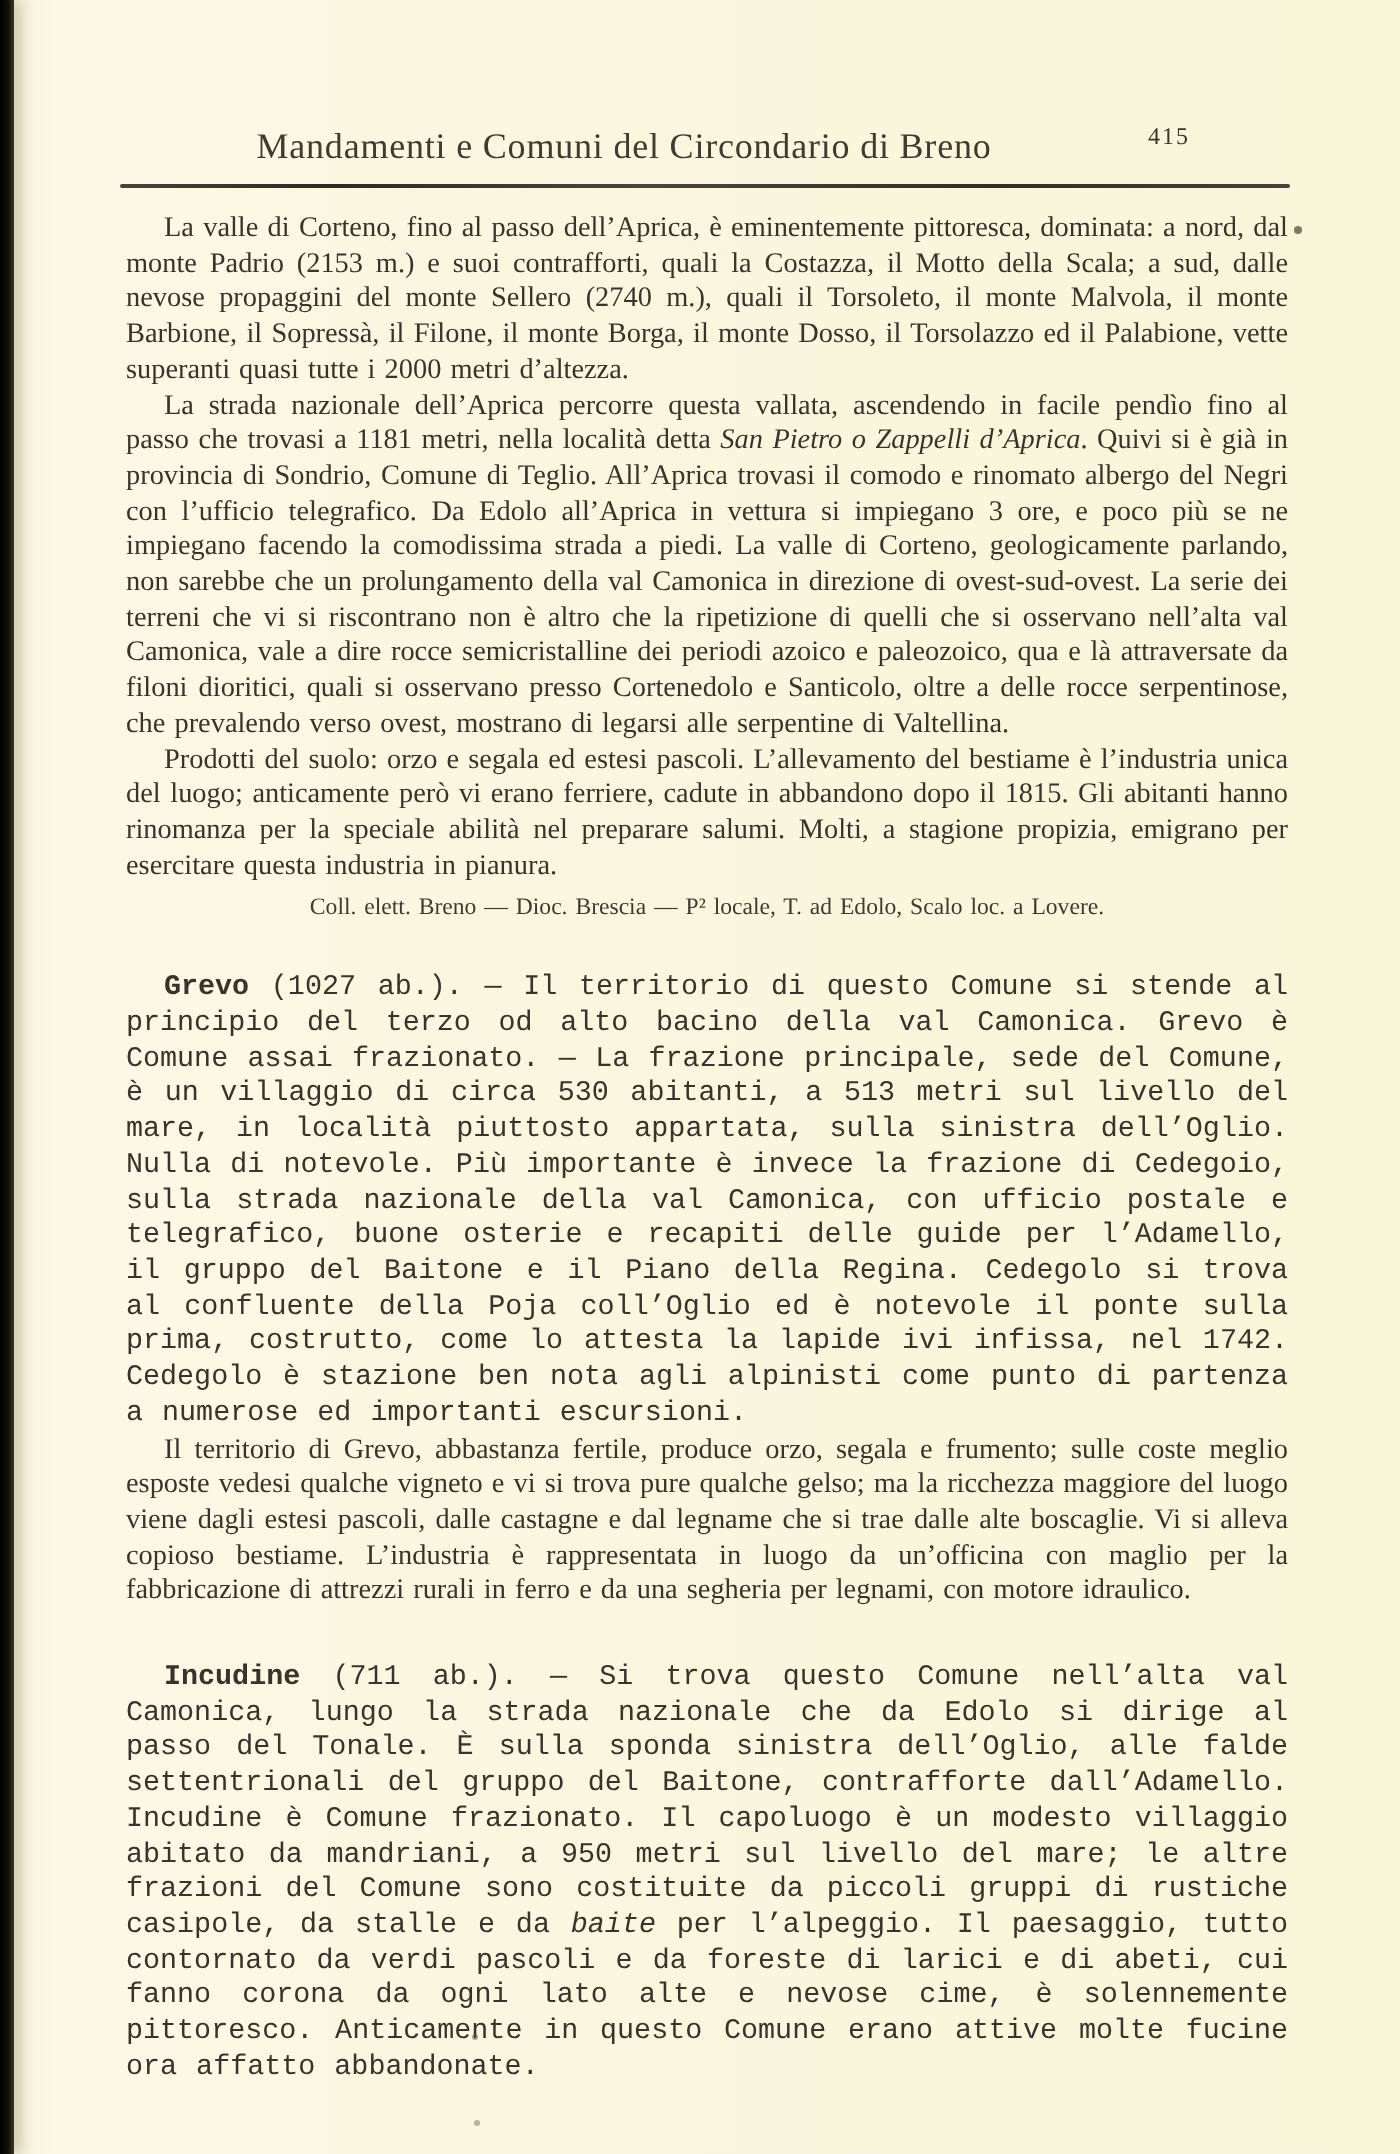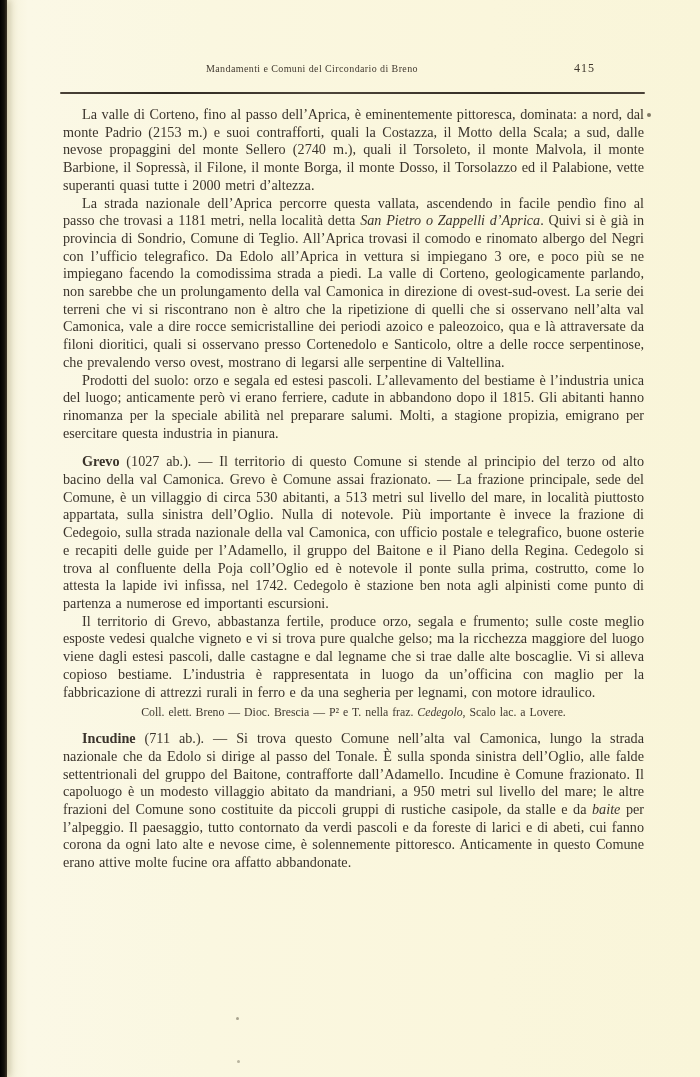--- a/index.html
+++ b/index.html
@@ -10,35 +10,35 @@
     color:#3a332b;
   }
   .binding{
     position:absolute;left:0;top:0;width:7px;height:1077px;
     background:linear-gradient(90deg,#000 0%,#12100b 60%,#3c3526 100%);
     box-shadow:3px 0 7px rgba(90,75,30,.28);
   }
   .running-header{position:absolute;top:63px;left:0;width:700px;height:20px;}
   .header-title{
     position:absolute;left:312px;top:0;transform:translateX(-50%);
-    white-space:nowrap;font-size:10px;letter-spacing:.4px;color:#423a30;
+    white-space:nowrap;font-size:18px;letter-spacing:.4px;color:#423a30;
   }
   .page-number{position:absolute;left:574px;top:-2px;font-size:12px;letter-spacing:1px;color:#3c342a;}
   .header-rule{
     position:absolute;top:92px;left:60px;width:585px;height:2px;
     background:linear-gradient(90deg,#4a4238 0%,#2e2921 18%,#4d453a 45%,#332d25 75%,#4a4238 100%);
     border-radius:1px;
   }
   .page-body{position:absolute;top:106px;left:63px;width:581px;}
   .para{
     margin:0;font-size:14.2px;line-height:17.7px;text-align:justify;
     word-spacing:1px;color:#3a332b;
   }
   .para.indent{text-indent:19px;}
-  .gap{margin-top:11px;}
+  .gap{margin-top:26px;font-family:Liberation Mono, monospace;}
   .note{
     margin:4px 0 8px 0;font-size:11.8px;line-height:14px;text-align:center;
     color:#403930;word-spacing:1px;
   }
   .b{font-weight:bold;}
   .i{font-style:italic;}
   .speck{position:absolute;border-radius:50%;background:#55503e;}
 </style>
 </head>
 <body>
@@ -51,22 +51,22 @@
     <span class="header-title">Mandamenti e Comuni del Circondario di Breno</span>
     <span class="page-number">415</span>
   </div>
 
   <div class="header-rule"></div>
 
   <div class="page-body">
       <p class="para indent"><span>La valle di Corteno, fino al passo dell’Aprica, è eminentemente pittoresca, dominata: a nord, dal monte Padrio (2153 m.) e suoi contrafforti, quali la Costazza, il Motto della Scala; a sud, dalle nevose propaggini del monte Sellero (2740 m.), quali il Torsoleto, il monte Malvola, il monte Barbione, il Sopressà, il Filone, il monte Borga, il monte Dosso, il Torsolazzo ed il Palabione, vette superanti quasi tutte i 2000 metri d’altezza.</span></p>
       <p class="para indent"><span>La strada nazionale dell’Aprica percorre questa vallata, ascendendo in facile pendìo fino al passo che trovasi a 1181 metri, nella località detta </span><span class="i">San Pietro o Zappelli d’Aprica</span><span>. Quivi si è già in provincia di Sondrio, Comune di Teglio. All’Aprica trovasi il comodo e rinomato albergo del Negri con l’ufficio telegrafico. Da Edolo all’Aprica in vettura si impiegano 3 ore, e poco più se ne impiegano facendo la comodissima strada a piedi. La valle di Corteno, geologicamente parlando, non sarebbe che un prolungamento della val Camonica in direzione di ovest-sud-ovest. La serie dei terreni che vi si riscontrano non è altro che la ripetizione di quelli che si osservano nell’alta val Camonica, vale a dire rocce semicristalline dei periodi azoico e paleozoico, qua e là attraversate da filoni dioritici, quali si osservano presso Cortenedolo e Santicolo, oltre a delle rocce serpentinose, che prevalendo verso ovest, mostrano di legarsi alle serpentine di Valtellina.</span></p>
       <p class="para indent"><span>Prodotti del suolo: orzo e segala ed estesi pascoli. L’allevamento del bestiame è l’industria unica del luogo; anticamente però vi erano ferriere, cadute in abbandono dopo il 1815. Gli abitanti hanno rinomanza per la speciale abilità nel preparare salumi. Molti, a stagione propizia, emigrano per esercitare questa industria in pianura.</span></p>
+      <p class="note"><span>Coll. elett. Breno — Dioc. Brescia — P² locale, T. ad Edolo, Scalo loc. a Lovere.</span></p>
       <p class="para indent gap"><span class="b">Grevo</span><span> (1027 ab.). — Il territorio di questo Comune si stende al principio del terzo od alto bacino della val Camonica. Grevo è Comune assai frazionato. — La frazione principale, sede del Comune, è un villaggio di circa 530 abitanti, a 513 metri sul livello del mare, in località piuttosto appartata, sulla sinistra dell’Oglio. Nulla di notevole. Più importante è invece la frazione di Cedegoio, sulla strada nazionale della val Camonica, con ufficio postale e telegrafico, buone osterie e recapiti delle guide per l’Adamello, il gruppo del Baitone e il Piano della Regina. Cedegolo si trova al confluente della Poja coll’Oglio ed è notevole il ponte sulla prima, costrutto, come lo attesta la lapide ivi infissa, nel 1742. Cedegolo è stazione ben nota agli alpinisti come punto di partenza a numerose ed importanti escursioni.</span></p>
       <p class="para indent"><span>Il territorio di Grevo, abbastanza fertile, produce orzo, segala e frumento; sulle coste meglio esposte vedesi qualche vigneto e vi si trova pure qualche gelso; ma la ricchezza maggiore del luogo viene dagli estesi pascoli, dalle castagne e dal legname che si trae dalle alte boscaglie. Vi si alleva copioso bestiame. L’industria è rappresentata in luogo da un’officina con maglio per la fabbricazione di attrezzi rurali in ferro e da una segheria per legnami, con motore idraulico.</span></p>
-      <p class="note"><span>Coll. elett. Breno — Dioc. Brescia — P² e T. nella fraz. </span><span class="i">Cedegolo</span><span>, Scalo lac. a Lovere.</span></p>
       <p class="para indent gap"><span class="b">Incudine</span><span> (711 ab.). — Si trova questo Comune nell’alta val Camonica, lungo la strada nazionale che da Edolo si dirige al passo del Tonale. È sulla sponda sinistra dell’Oglio, alle falde settentrionali del gruppo del Baitone, contrafforte dall’Adamello. Incudine è Comune frazionato. Il capoluogo è un modesto villaggio abitato da mandriani, a 950 metri sul livello del mare; le altre frazioni del Comune sono costituite da piccoli gruppi di rustiche casipole, da stalle e da </span><span class="i">baite</span><span> per l’alpeggio. Il paesaggio, tutto contornato da verdi pascoli e da foreste di larici e di abeti, cui fanno corona da ogni lato alte e nevose cime, è solennemente pittoresco. Anticamente in questo Comune erano attive molte fucine ora affatto abbandonate.</span></p>
     </div>
 
   <div class="speck" style="left:647px;top:113px;width:4px;height:4px;opacity:.75"></div>
   <div class="speck" style="left:236px;top:1017px;width:3px;height:3px;opacity:.5"></div>
   <div class="speck" style="left:237px;top:1060px;width:3px;height:3px;opacity:.4"></div>
 </div>
 
 </body></html>

